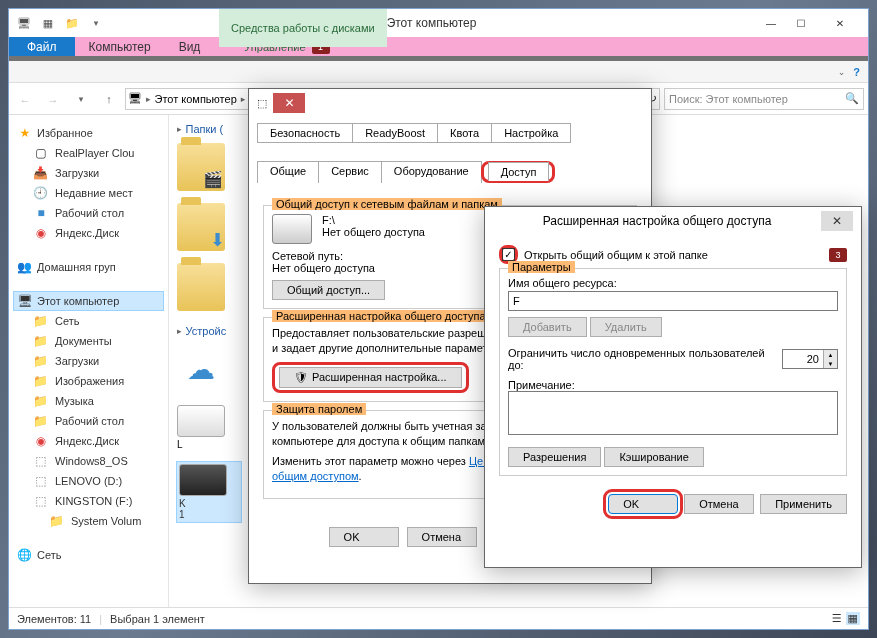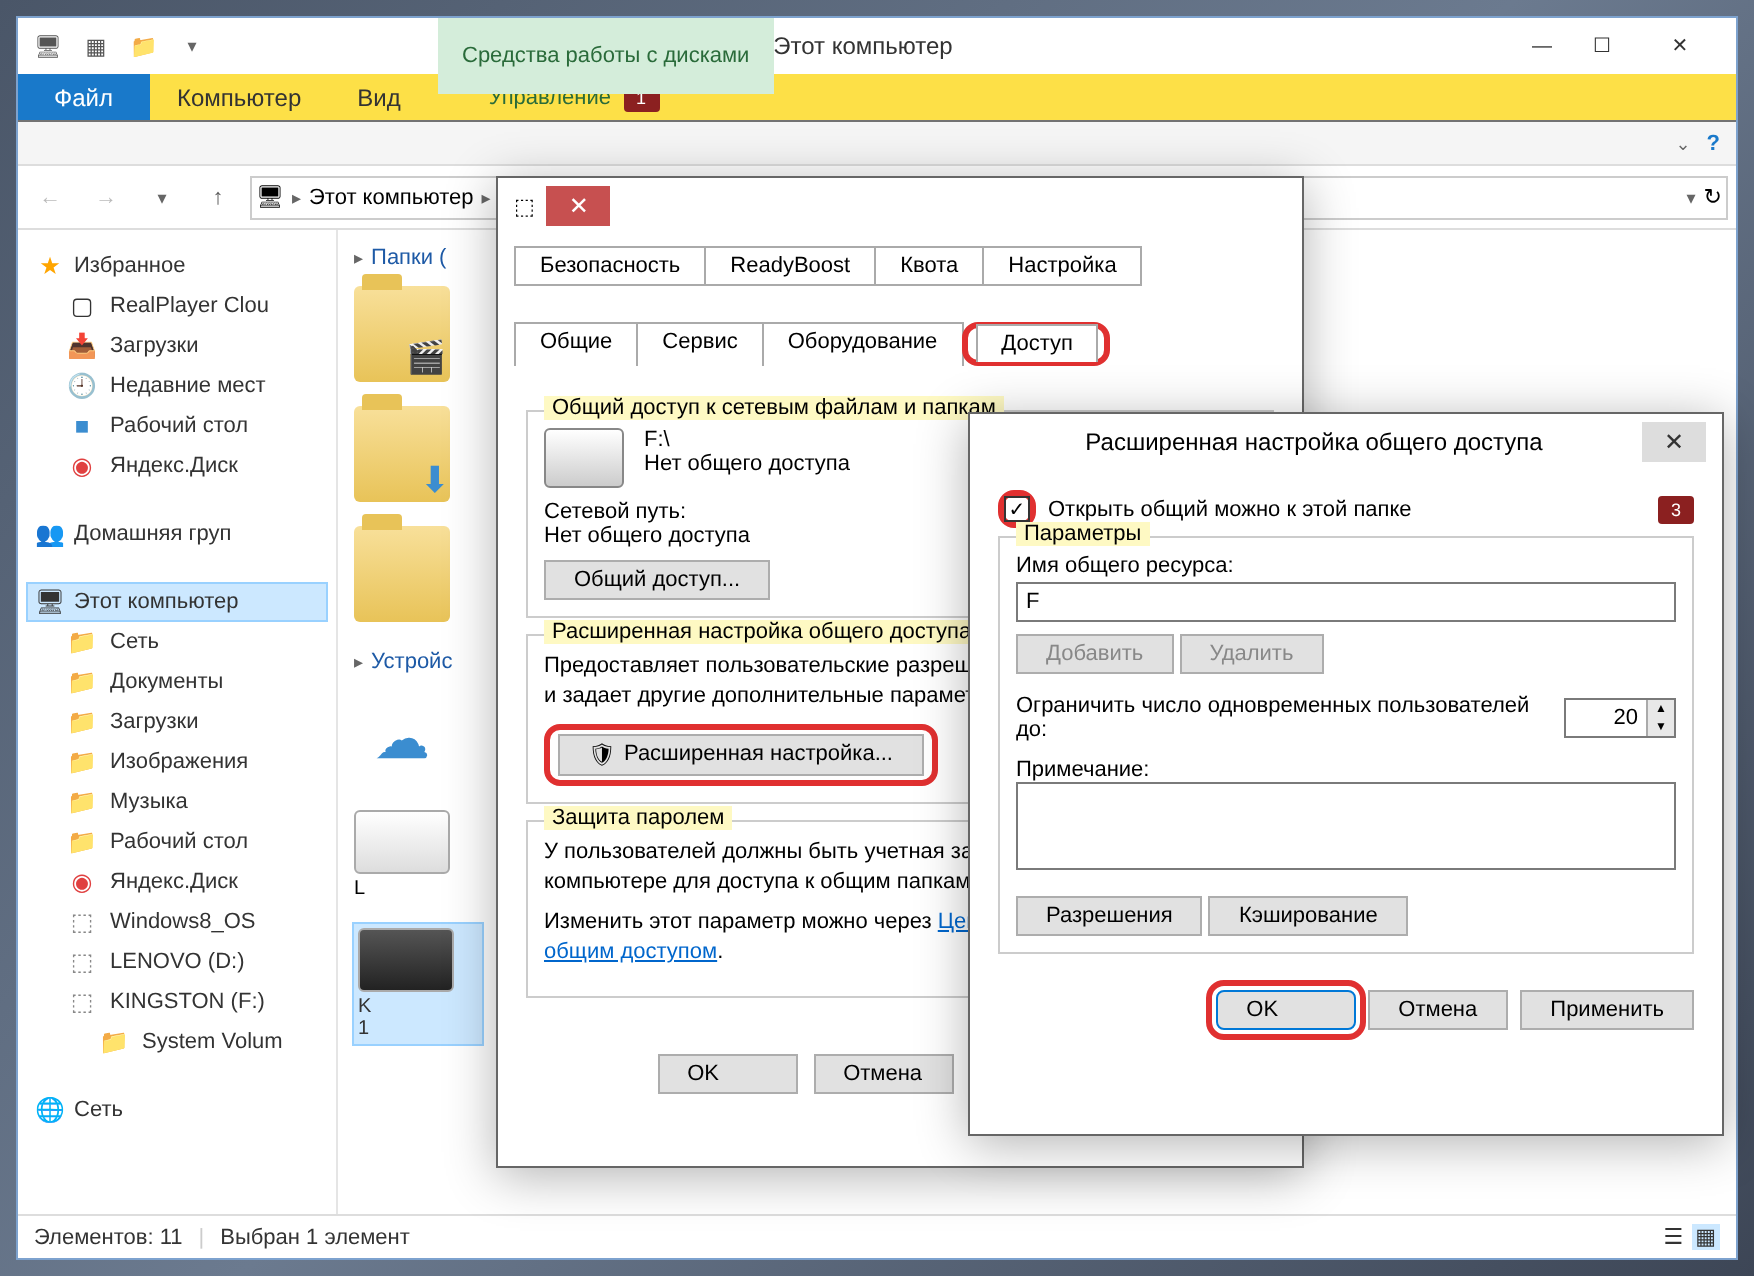--- a/index.html
+++ b/index.html
@@ -8,21 +8,21 @@
 
 .explorer { position: absolute; left: 8px; top: 8px; width: 861px; height: 622px; background: #fff; border: 1px solid #7da2ce; }
 .titlebar { height: 28px; background: #fff; display: flex; align-items: center; padding: 0 4px; }
 .qat { display: flex; gap: 2px; align-items: center; }
 .qat-icon { width: 22px; height: 22px; display: flex; align-items: center; justify-content: center; color: #555; }
 .title-center { flex: 1; text-align: center; font-size: 12px; color: #333; }
 .win-controls { display: flex; gap: 0; }
 .win-btn { width: 30px; height: 20px; display: flex; align-items: center; justify-content: center; font-size: 10px; color: #333; }
 .win-btn:last-child { width: 48px; }
 
-.ribbon-tabs { height: 24px; background: #fde047; display: flex; align-items: stretch; border-bottom: 1px solid #737373; }
+.ribbon-tabs { height: 24px; background: #f9a8d4; display: flex; align-items: stretch; border-bottom: 5px solid #737373; }
 .ribbon-tabs-ctx { background: #d4edda; color: #2a6b3a; padding: 19px 12px; font-size: 11px; display: flex; align-items: center; }
 .file-tab { background: #1979ca; color: #fff; padding: 0 18px; display: flex; align-items: center; font-size: 12px; }
 .ribbon-tab { padding: 0 14px; display: flex; align-items: center; color: #333; font-size: 12px; }
 .ribbon-tab.ctx { color: #2a6b3a; }
 .ribbon-collapsed { height: 22px; background: #f5f5f5; border-bottom: 1px solid #ddd; display: flex; justify-content: flex-end; align-items: center; padding-right: 8px; gap: 8px; }
 
 .badge { display: inline-flex; width: 18px; height: 14px; background: #8b2020; color: #fff; font-size: 9px; align-items: center; justify-content: center; border-radius: 2px; margin-left: 6px; }
 
 .addr-bar { height: 32px; display: flex; align-items: center; gap: 4px; padding: 4px; border-bottom: 1px solid #ddd; }
 .nav-btn { width: 24px; height: 24px; border: 1px solid transparent; border-radius: 2px; display: flex; align-items: center; justify-content: center; color: #595959; }
@@ -60,21 +60,21 @@
 
 .tabs-row { display: flex; padding: 6px 8px 12px; gap: 0; flex-wrap: wrap; }
 .tab { border: 1px solid #aaa; border-bottom: none; padding: 3px 12px; background: #fff; font-size: 11px; margin-right: -1px; }
 .tab.active { background: #fff; position: relative; z-index: 2; }
 .tab-row2 .tab { border-bottom: 1px solid #aaa; }
 
 .highlight-red { border: 3px solid #e03030; border-radius: 8px; padding: 2px 4px; }
 
 .dlg-body { padding: 10px 14px; }
 .group-box { border: 1px solid #ccc; padding: 8px; margin-bottom: 8px; position: relative; }
-.group-box-title { position: absolute; top: -8px; left: 8px; background: #fef9c3; padding: 0 4px; font-size: 11px; }
+.group-box-title { position: absolute; top: -8px; left: 8px; background: #fdba74; padding: 0 4px; font-size: 11px; }
 .info-row { display: flex; align-items: flex-start; gap: 10px; margin-bottom: 6px; font-size: 11px; }
 .drive-icon-lg { width: 40px; height: 30px; background: linear-gradient(#fff,#ccc); border: 1px solid #888; border-radius: 3px; }
 
 .std-btn { border: 1px solid #adadad; background: #e1e1e1; padding: 3px 14px; font-size: 11px; display: inline-flex; align-items: center; gap: 4px; }
 .std-btn.default { border: 1px solid #0078d7; }
 .std-btn:disabled, .std-btn.disabled { color: #888; }
 
 .para { font-size: 11px; line-height: 1.35; margin-bottom: 6px; }
 
 .dlg-footer { display: flex; justify-content: center; gap: 8px; padding: 10px; }
@@ -145,20 +145,24 @@
     <div class="nav-btn">↑</div>
     <div class="addr-box">
       <span>🖥</span>
       <span class="chevron">▸</span>
       <span>Этот компьютер</span>
       <span class="chevron">▸</span>
       <span style="flex:1"></span>
       <span class="chevron">▾</span>
       <span>↻</span>
     </div>
+    <div class="search-box">
+      <span>Поиск: Этот компьютер</span>
+      <span style="margin-left:auto">🔍</span>
+    </div>
   </div>
 
   <div class="workspace">
     <div class="nav-pane">
       <div class="nav-group">
         <div class="nav-group-title">
             <span class="nav-icon star">★</span>
             <span>Избранное</span>
           </div>
         <div class="nav-item">
@@ -377,21 +381,21 @@
 <div class="dialog dlg-adv">
   <div class="dlg-titlebar">
     <div class="dlg-title">Расширенная настройка общего доступа</div>
     <div class="dlg-close" style="background:#ddd;color:#333">✕</div>
   </div>
 
   <div class="checkbox-row">
     <span class="highlight-red" style="padding:0">
       <span class="chk">✓</span>
     </span>
-    <span>Открыть общий можно к этой папке</span>
+    <span>Открыть общий общим к этой папке</span>
     <span style="flex:1"></span>
     <span class="badge">3</span>
   </div>
 
   <div class="adv-body">
     <div class="group-box">
       <div class="group-box-title">Параметры</div>
       <div>Имя общего ресурса:</div>
       <input class="input-text" value="F" style="">
       <div style="margin-bottom:10px">

